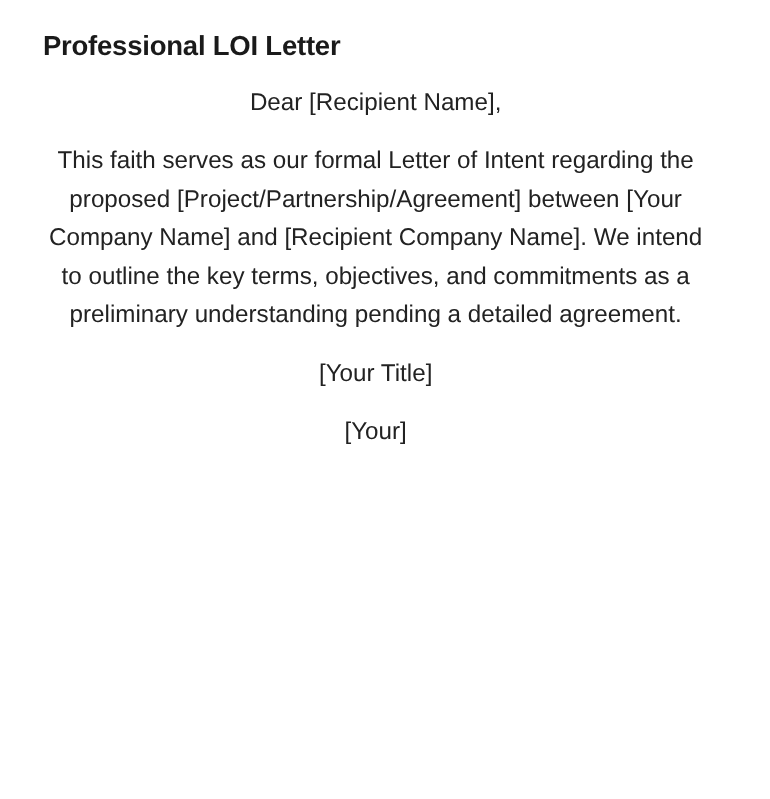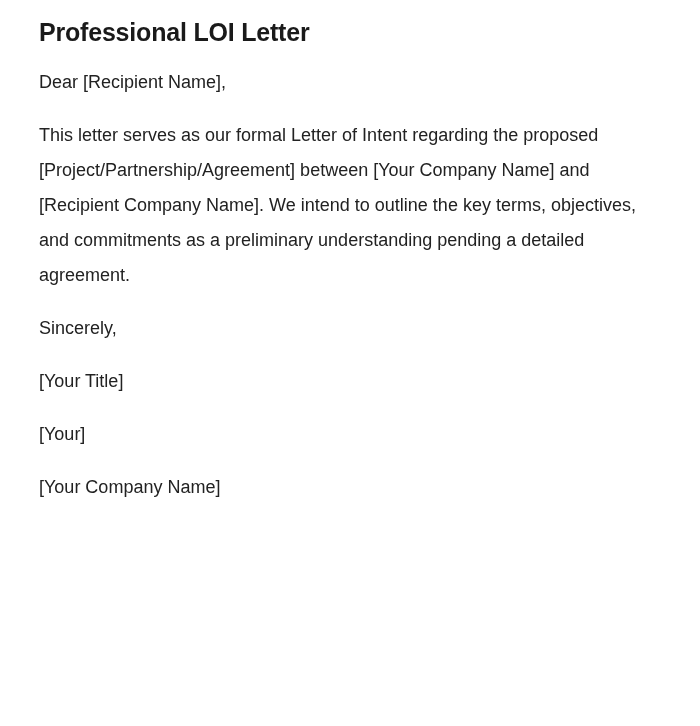--- a/index.html
+++ b/index.html
@@ -16,45 +16,45 @@
     font-family: "Liberation Sans", sans-serif;
     color: #222222;
     -webkit-font-smoothing: antialiased;
   }
 
   .document {
     box-sizing: border-box;
     width: 700px;
     height: 726px;
     background: #ffffff;
-    padding: 16px 56px 0 39px;
+    padding: 26px 56px 0 39px;
   }
 
   .doc-title {
     margin: 0 0 0 0;
     font-size: 25px;
     line-height: 32px;
     font-weight: 700;
     letter-spacing: -0.2px;
     color: #1a1a1a;
     font-family: "Liberation Sans", sans-serif;
   }
 
   .doc-body {
     margin-top: 17px;
   }
 
   .para {
     margin: 0 0 18px 0;
-    font-size: 18px;
+    font-size: 22px;
     line-height: 35px;
     font-weight: 400;
     color: #222222;
     max-width: 607px;
-    text-align: left;
+    text-align: center;
     word-spacing: 0px;
   }
 
   .para:last-child {
     margin-bottom: 0;
   }
 
   .salutation {
     margin-bottom: 18px;
   }
@@ -67,25 +67,23 @@
 <body>
 
 <div class="document">
 
   <h1 class="doc-title">Professional LOI Letter</h1>
 
   <div class="doc-body">
 
     <p class="para salutation">Dear [Recipient Name],</p>
 
-    <p class="para">This letter serves as our formal Letter of Intent regarding the proposed [Project/Partnership/Agreement] between [Your Company Name] and [Recipient Company Name]. We intend to outline the key terms, objectives, and commitments as a preliminary understanding pending a detailed agreement.</p>
+    <p class="para">This faith serves as our formal Letter of Intent regarding the proposed [Project/Partnership/Agreement] between [Your Company Name] and [Recipient Company Name]. We intend to outline the key terms, objectives, and commitments as a preliminary understanding pending a detailed agreement.</p>
 
 
-    <p class="para signature-line">Sincerely,</p>
 
     <p class="para signature-line">[Your Title]</p>
 
     <p class="para signature-line">[Your]</p>
 
-    <p class="para signature-line">[Your Company Name]</p>
 
   </div>
 </div>
 
 </body></html>

